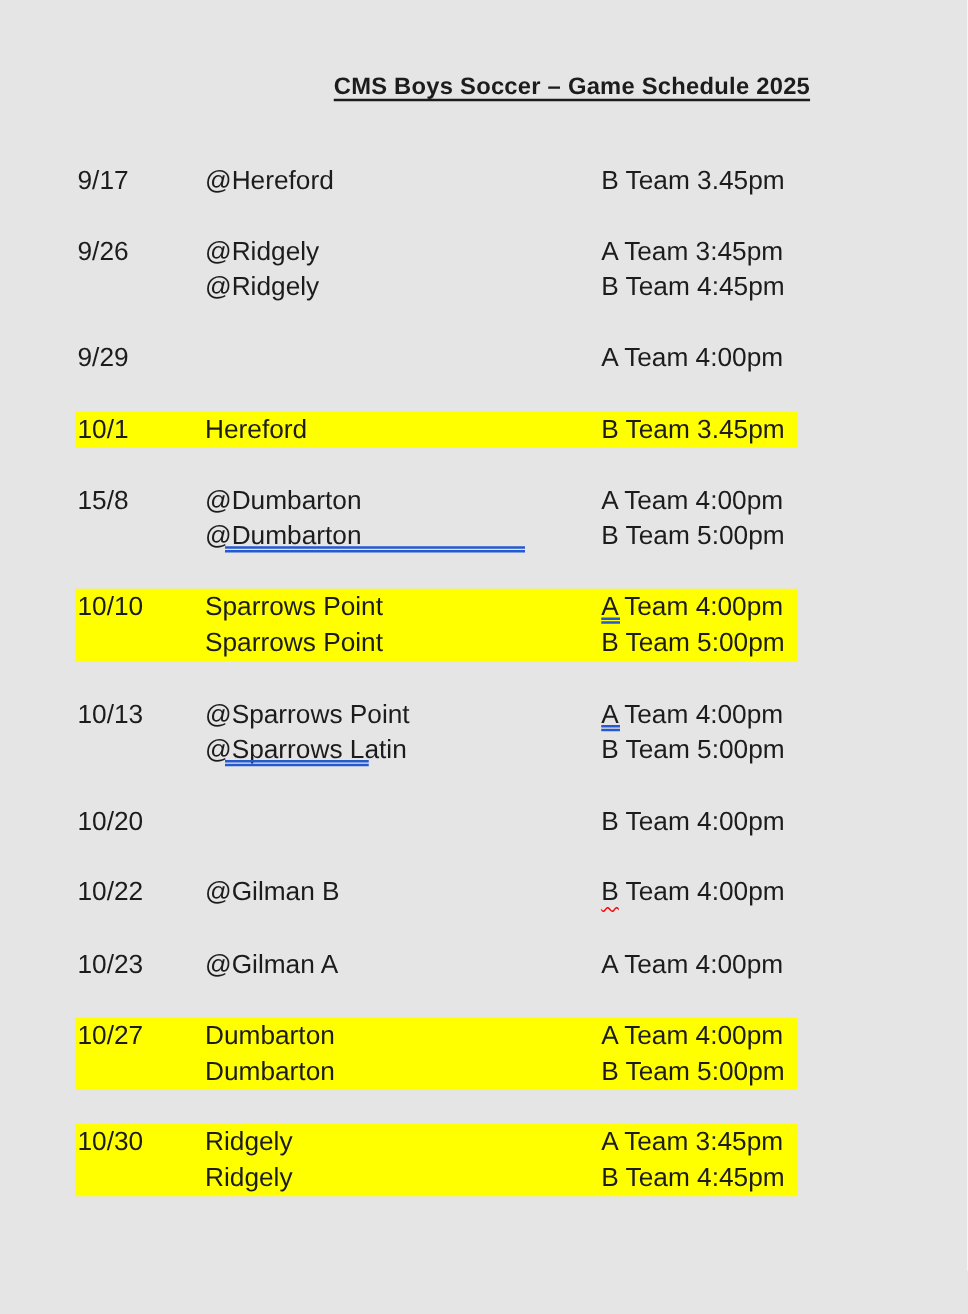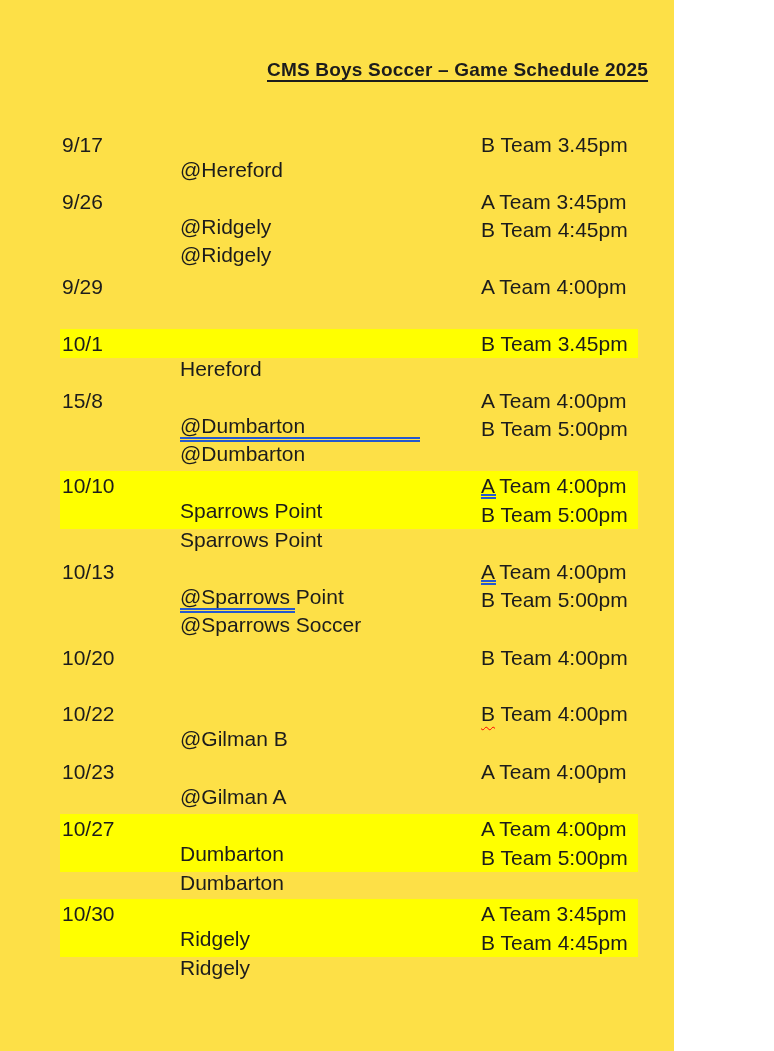--- a/index.html
+++ b/index.html
@@ -1,20 +1,20 @@
 <!DOCTYPE html>
 <html><head>
 <meta charset="utf-8">
 <style>
   html, body { margin: 0; padding: 0; background: #ffffff; }
   .page {
     position: relative;
-    width: 674px;
+    width: 774px;
     height: 1051px;
-    background: #fde047;
+    background: #e5e5e5;
     font-family: "Liberation Sans", sans-serif;
     color: #1c1c1c;
     overflow: hidden;
   }
   .title {
     position: absolute;
     top: 55px;
     left: 267px;
     height: 29px;
     line-height: 29px;
@@ -38,21 +38,21 @@
   .band {
     position: absolute;
     left: 60px;
     width: 578px;
     top: 0;
     bottom: 0;
     background: #ffff00;
     z-index: 0;
   }
   .date { position: absolute; left: 62px;  z-index: 1; }
-  .opp  { position: absolute; left: 180px; z-index: 1; margin-top: 25px; }
+  .opp  { position: absolute; left: 164px; z-index: 1; }
   .time { position: absolute; left: 481px; z-index: 1; }
   .mark2 {
     position: absolute;
     bottom: 1px;
     height: 0;
     border-bottom: 5px double #2559cf;
     z-index: 1;
   }
   .squig {
     text-decoration: underline wavy #ff0000;
@@ -129,21 +129,21 @@
     <span class="time">B Team 5:00pm</span>
   </div>
 
   <div class="line" style="top:557px">
     <span class="date">10/13</span>
     <span class="opp">@Sparrows Point</span>
     <span class="time"><span>A</span><span> Team 4:00pm</span></span>
     <div class="mark2" style="left:481px; width:15px"></div>
   </div>
   <div class="line" style="top:585px">
-    <span class="opp"><span>@Sparrows</span><span> Soccer</span></span>
+    <span class="opp"><span>@Sparrows</span><span> Latin</span></span>
     <div class="mark2" style="left:180px; width:115px"></div>
     <span class="time">B Team 5:00pm</span>
   </div>
 
   <div class="line" style="top:643px">
     <span class="date">10/20</span>
     <span class="time">B Team 4:00pm</span>
   </div>
 
   <div class="line" style="top:699px">

